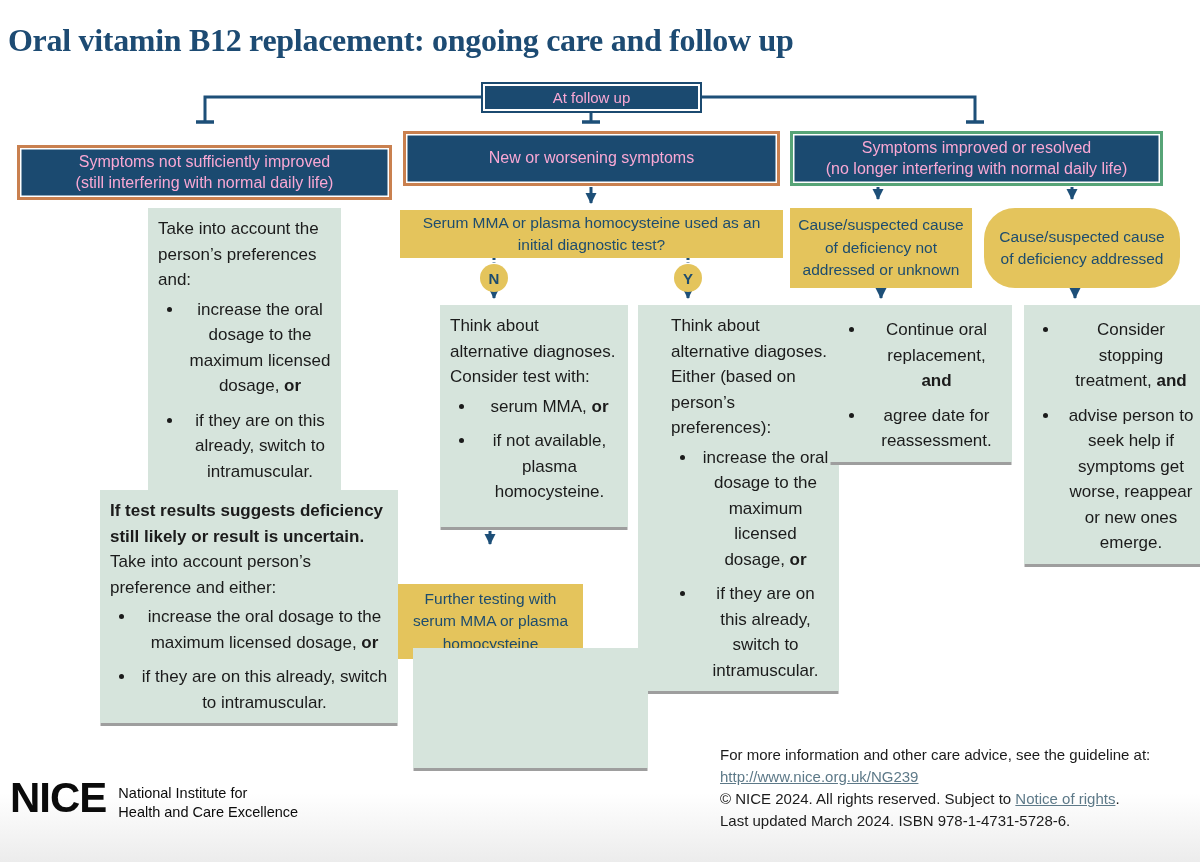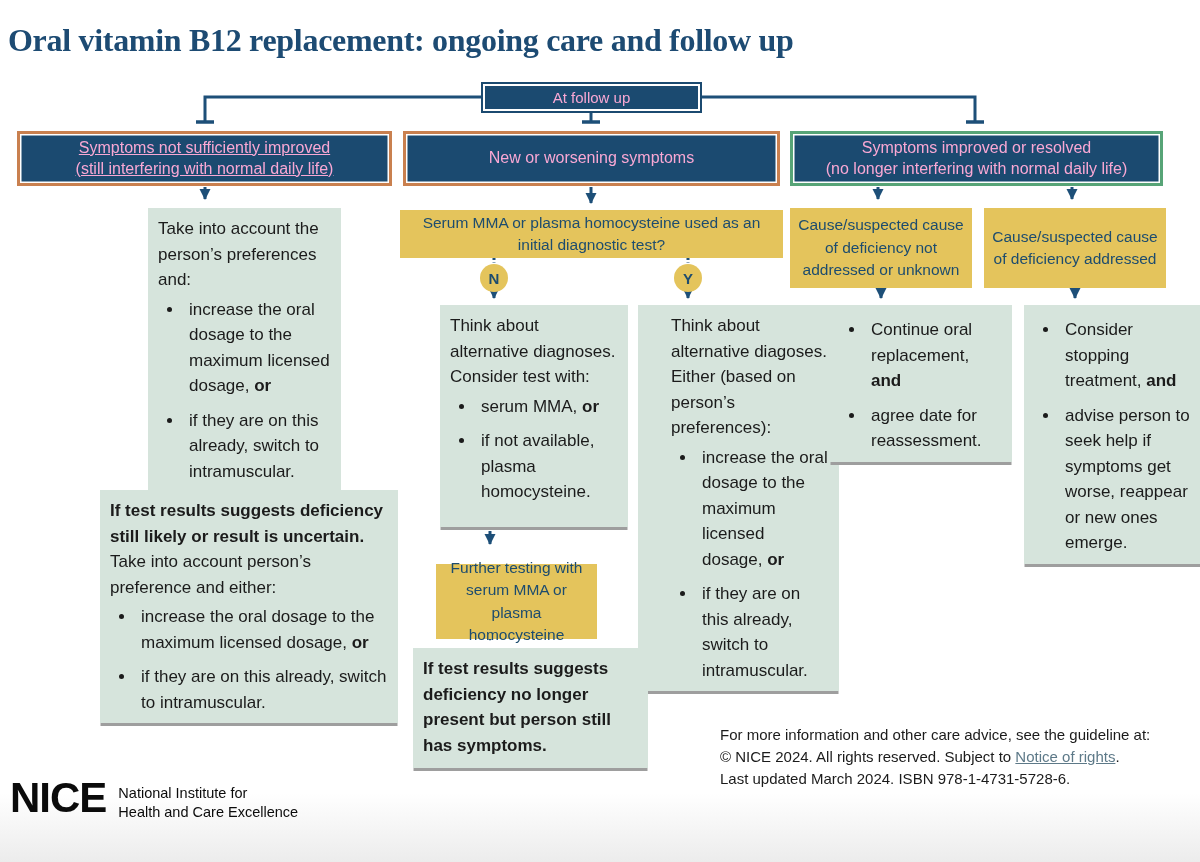--- a/index.html
+++ b/index.html
@@ -12,53 +12,53 @@
   svg.connectors{position:absolute; left:0; top:0; z-index:0; pointer-events:none;}
   .node{position:absolute; z-index:1; box-sizing:border-box;}
   
   .navy{background:#1b4a70; color:#f9a8d4; display:flex; flex-direction:column;
         align-items:center; justify-content:center; text-align:center; line-height:1.3;}
   .at-follow{left:483px; top:84px; width:217px; height:27px; font-size:15px;
              border:2px solid #fff; box-shadow:0 0 0 2px #1b4a70;}
   .branch{font-size:16px; box-shadow:inset 0 0 0 1.5px #fff;}
   .branch.orange{border:3px solid #c9804f;}
   .branch.green{border:3px solid #57a477;}
-  .branch-left{left:17px; top:131px; width:375px; height:55px;text-decoration:underline;}
+  .branch-left{left:17px; top:145px; width:375px; height:55px;}
   .branch-mid{left:403px; top:131px; width:377px; height:55px;}
   .branch-right{left:790px; top:131px; width:373px; height:55px;}
   
   .yellow{background:#e4c45c; color:#1d4c6e; display:flex; align-items:center;
           justify-content:center; text-align:center; font-size:15.5px; line-height:1.45;
           padding:4px 8px;}
   .q-mma{left:400px; top:210px; width:383px; height:48px;}
   .cause-not{left:790px; top:208px; width:182px; height:80px;}
-  .cause-add{left:984px; top:208px; width:182px; height:80px;}
-  .further{left:398px; top:564px; width:161px; height:75px;margin-left:38px;}
+  .cause-add{left:984px; top:208px; width:196px; height:80px;border-radius:31px;}
+  .further{left:398px; top:584px; width:185px; height:75px;}
   
   .circle{width:28px; height:28px; border-radius:50%; background:#e4c45c; color:#1d4c6e;
           font-weight:700; font-size:15px; display:flex; align-items:center; justify-content:center;}
   .n-circle{left:480px; top:264px;}
   .y-circle{left:674px; top:264px;}
   
   .mint{background:#d6e4dc; color:#1b1b1b; font-size:17px; line-height:1.5;
         padding:8px 10px; box-shadow:0 3.5px 0 -0.5px #9e9e9e;margin-left:40px;}
   .mint p{margin:0;}
-  .mint ul{margin:4px 0 0 0; padding-left:26px;}
+  .mint ul{margin:4px 0 0 0; padding-left:26px;text-align:center;}
   .mint li{padding-left:5px;}
   .mint li + li{margin-top:9px;}
   .mint b{font-weight:700;}
   .take{left:108px; top:208px; width:193px; min-height:248px;}
   .think-no{left:400px; top:305px; width:188px; min-height:222px;}
   .think-yes{left:598px; top:305px; width:201px; min-height:271px;padding-left:33px;}
   .cont-oral{left:790px; top:305px; width:182px; min-height:96px;}
   .consider{left:984px; top:305px; width:183px; min-height:172px;}
   .still{left:60px; top:490px; width:298px; min-height:194px;}
   .nolonger{left:373px; top:648px; width:235px; min-height:120px;}
   
-  .footer{position:absolute; left:720px; top:724px; width:475px; font-size:15px;
+  .footer{position:absolute; left:720px; top:744px; width:475px; font-size:15px;
           line-height:22px; color:#1b1b1b;}
   .footer a{color:#5d7988; text-decoration:underline; cursor:pointer;}
   .logo{position:absolute; left:10px; top:778px; display:flex; align-items:flex-start;}
   .logo-nice{font-size:42px; font-weight:900; letter-spacing:-1px; color:#0b0b0b;
              line-height:40px; font-stretch:condensed;}
   .logo-org{margin-left:12px; margin-top:6px; font-size:14.5px; line-height:19px; color:#0b0b0b;}
 </style>
 </head>
 <body>
 
@@ -154,21 +154,20 @@
       <p>Think about alternative diagoses. Either (based on person’s preferences):</p>
       <ul>
         <li>increase the oral dosage to the maximum licensed dosage, <b>or</b></li>
         <li>if they are on this already, switch to intramuscular.</li>
       </ul>
     </div>
   <div class="node yellow further">
     <span>Further testing with serum MMA or plasma homocysteine</span>
   </div>
   <div class="node mint nolonger">
-      <p><b>If test results suggests deficiency no longer present but person still has symptoms.</b></p>
     </div>
 
   <div class="node yellow cause-not">
     <span>Cause/suspected cause of deficiency not addressed or unknown</span>
   </div>
   <div class="node yellow cause-add">
     <span>Cause/suspected cause of deficiency addressed</span>
   </div>
   <div class="node mint cont-oral">
       <ul>
@@ -178,20 +177,21 @@
     </div>
   <div class="node mint consider">
       <ul>
         <li>Consider stopping treatment, <b>and</b></li>
         <li>advise person to seek help if symptoms get worse, reappear or new ones emerge.</li>
       </ul>
     </div>
 
   <div class="footer">
     <div>For more information and other care advice, see the guideline at:</div>
+    <div><a>http://www.nice.org.uk/NG239</a></div>
     <div><span>© NICE 2024. All rights reserved. Subject to </span><a>Notice of rights</a><span>.</span></div>
     <div>Last updated March 2024. ISBN 978-1-4731-5728-6.</div>
   </div>
 
   <div class="logo">
     <div class="logo-nice">NICE</div>
     <div class="logo-org">
       <div>National Institute for</div>
       <div>Health and Care Excellence</div>
     </div>

